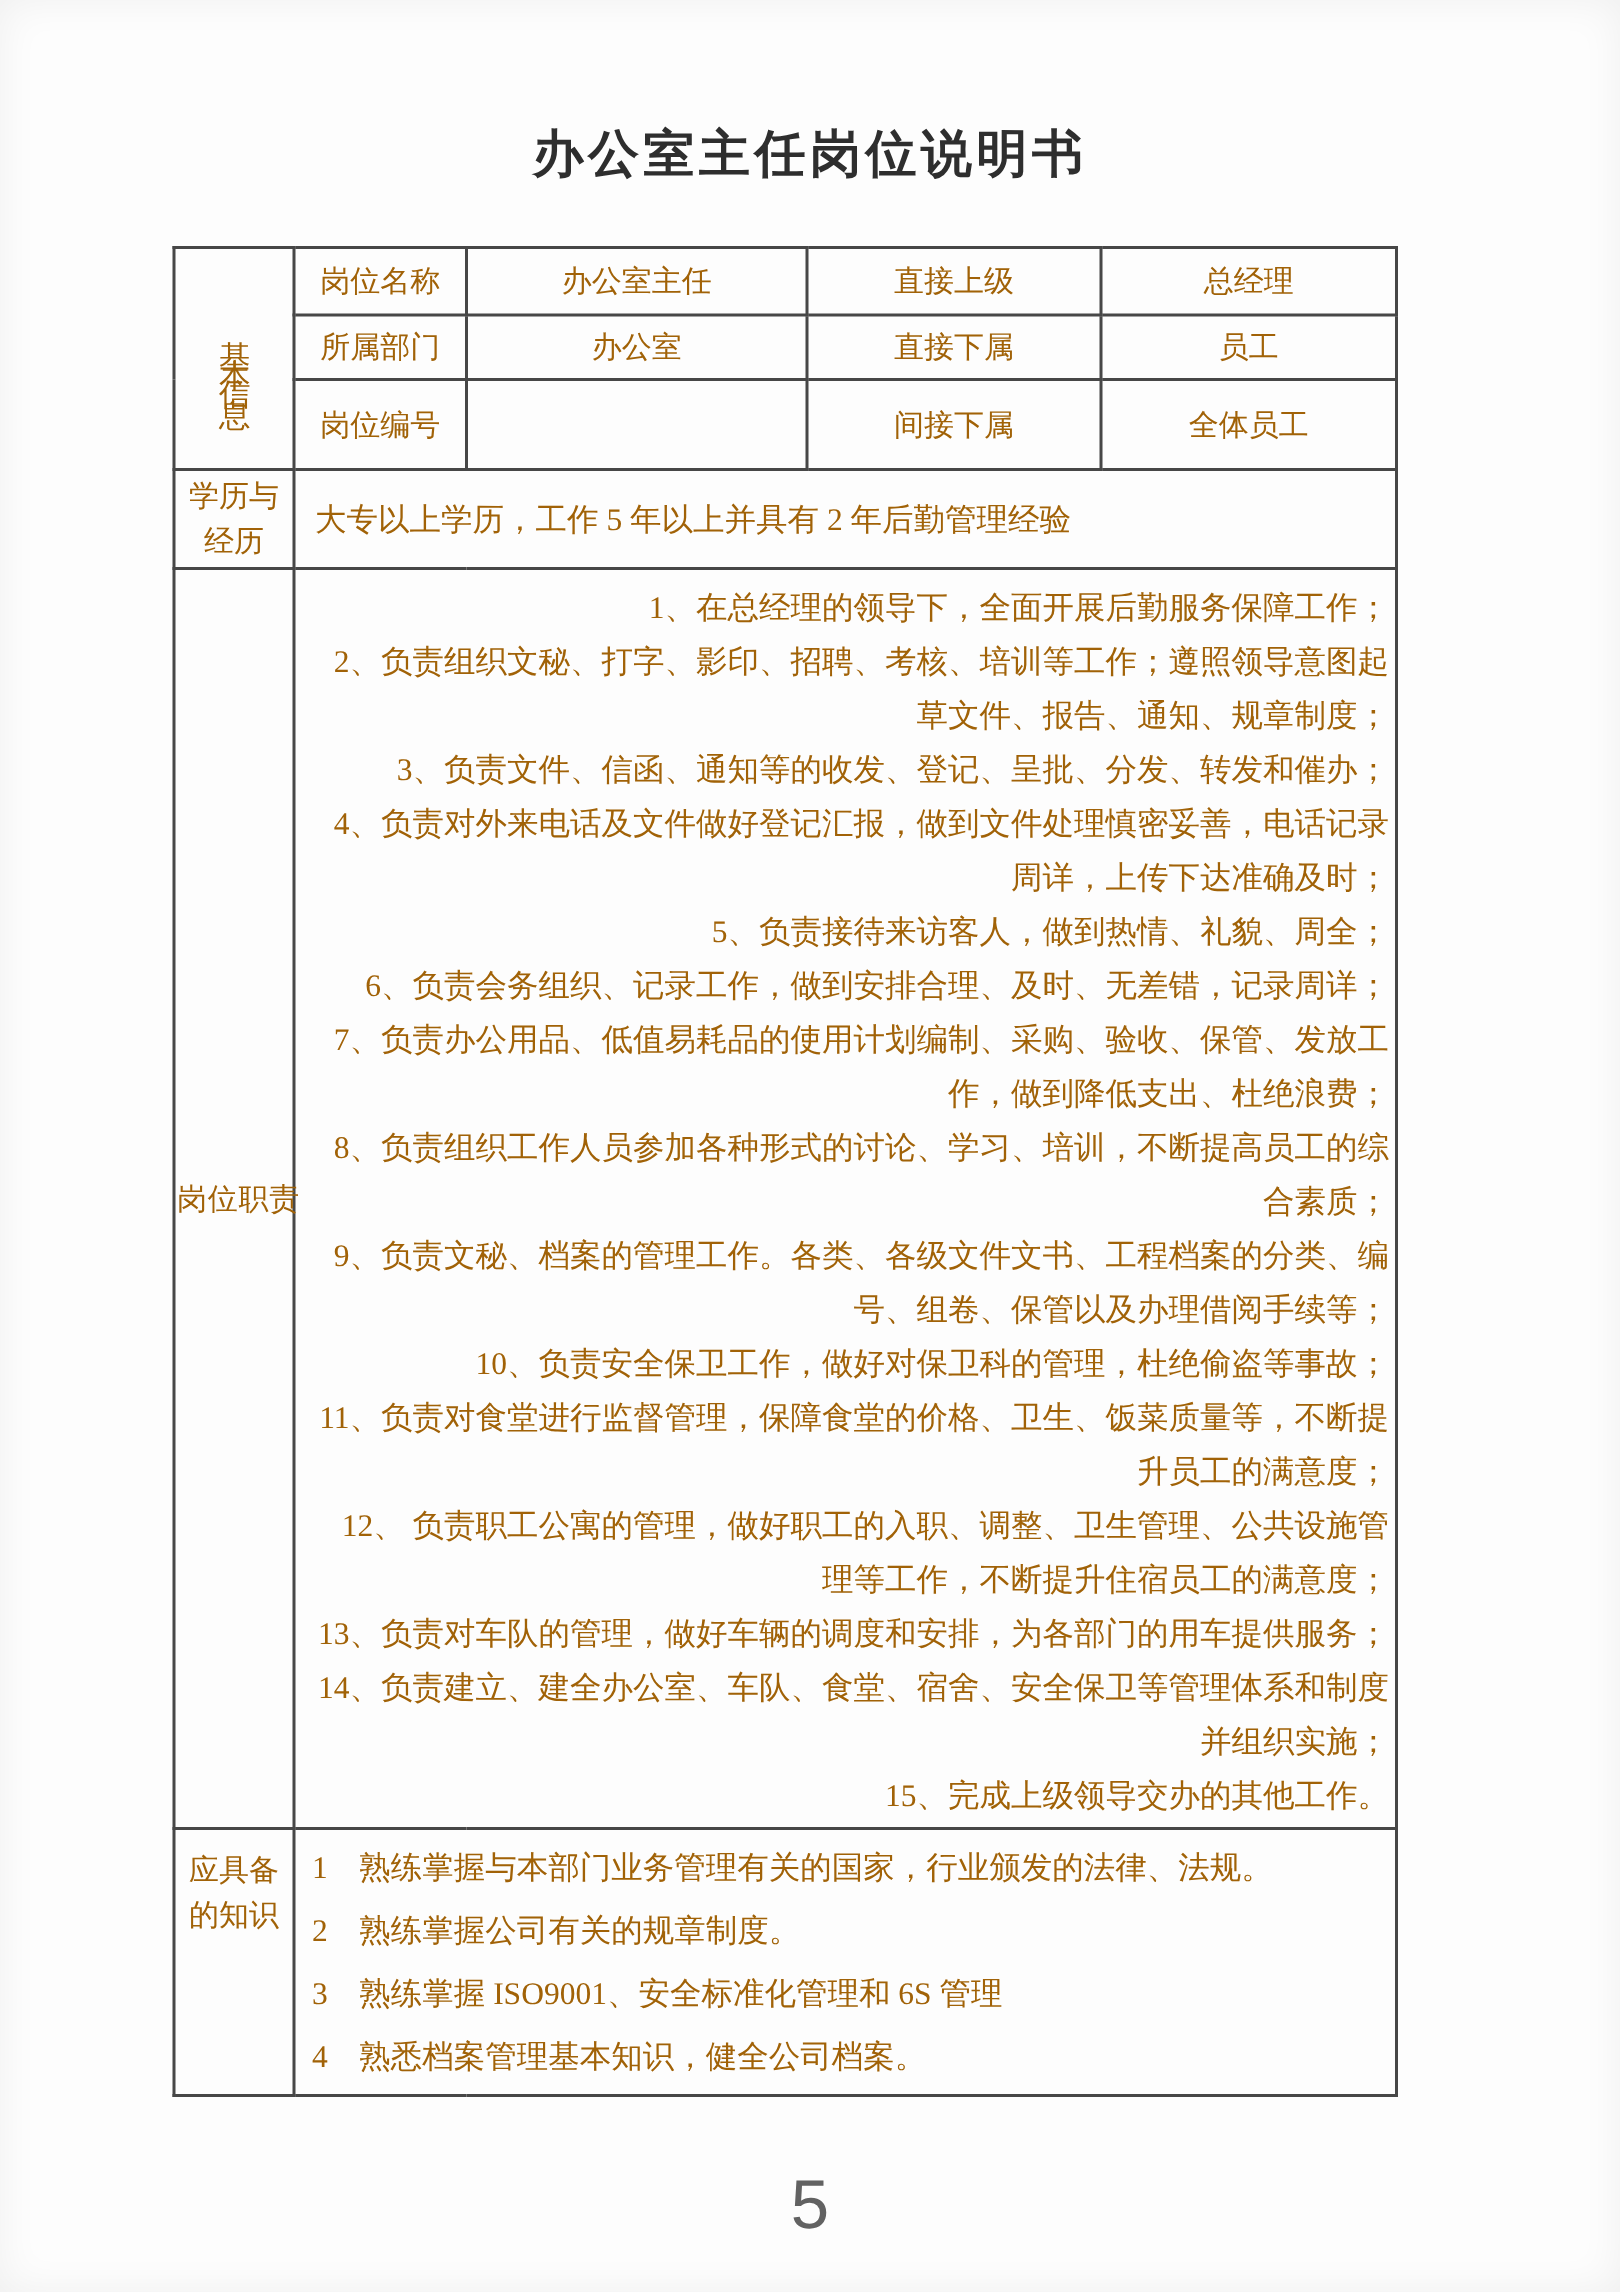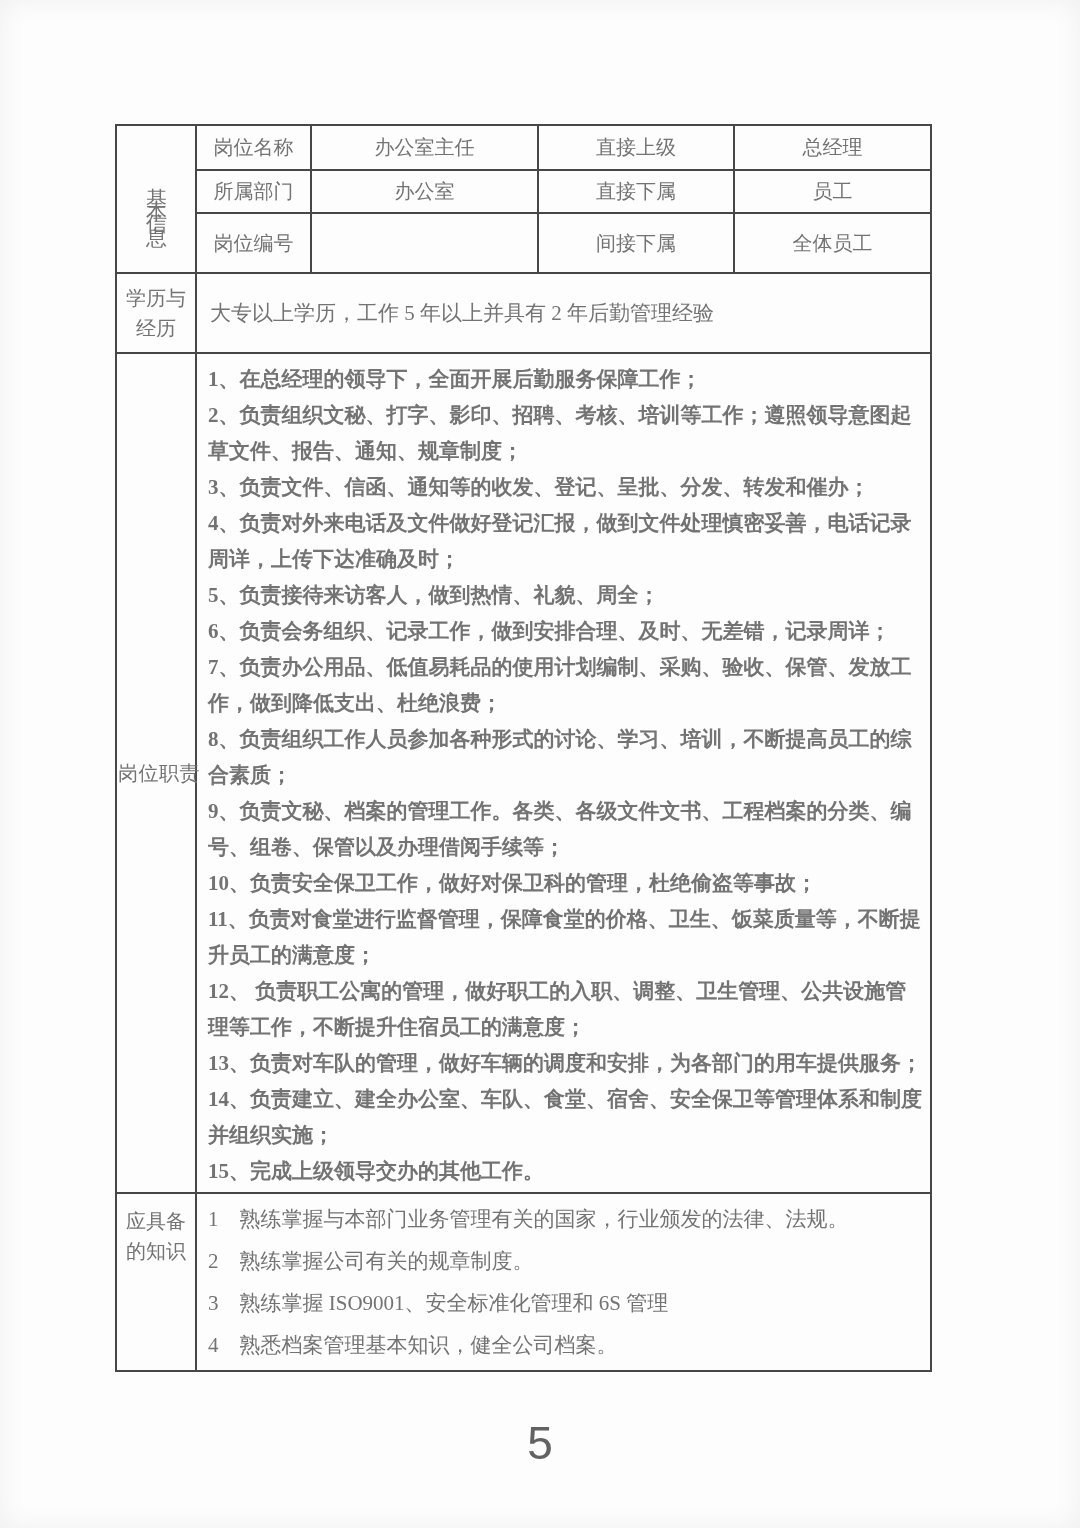--- a/index.html
+++ b/index.html
@@ -29,26 +29,26 @@
     border-collapse: collapse;
     table-layout: fixed;
     width: 815px;
     margin: 40px 0 0 115px;
   }
   .job-table td {
     border: 2px solid #474747;
     font-size: 20px;
     text-align: center;
     vertical-align: middle;
-    color: #737373;
+    color: #a16207;
   }
   tr.r1 { height: 45px; }
   tr.r2 { height: 43px; border-radius: 11px; }
   tr.r3 { height: 60px; }
-  tr.r4 { height: 80px; }
+  tr.r4 { height: 66px; }
   tr.r5 { height: 840px; }
   tr.r6 { height: 170px; }
   .v-text {
     display: inline-block;
     writing-mode: vertical-lr;
     text-orientation: upright;
     letter-spacing: 13px;
     font-size: 21px;
     line-height: 1;
   }
@@ -64,24 +64,23 @@
     padding: 0 1px;
     letter-spacing: 0.5px;
   }
   td.top-label { vertical-align: top; padding-top: 12px; }
   td.edu-cell {
     text-align: left;
     padding-left: 13px;
     font-size: 21px;
   }
   td.resp-cell {
-    text-align: left;
+    text-align: right;
     vertical-align: top;
     padding: 7px 4px 0 11px;
-    font-weight: bold;
   }
   .resp-item {
     font-size: 21px;
     line-height: 36px;
     white-space: pre-wrap;
   }
   td.know-cell {
     text-align: left;
     vertical-align: top;
     padding: 8px 4px 0 11px;
@@ -100,20 +99,21 @@
     font-size: 46px;
     font-weight: 300;
     color: #626262;
   }
 </style>
 </head>
 <body>
 
 <div class="page">
 
+  <h1 class="doc-title">办公室主任岗位说明书</h1>
 
   <table class="job-table">
     <colgroup>
       <col style="width:80px">
       <col style="width:115px">
       <col style="width:227px">
       <col style="width:196px">
       <col style="width:197px">
     </colgroup>
     <tbody>

